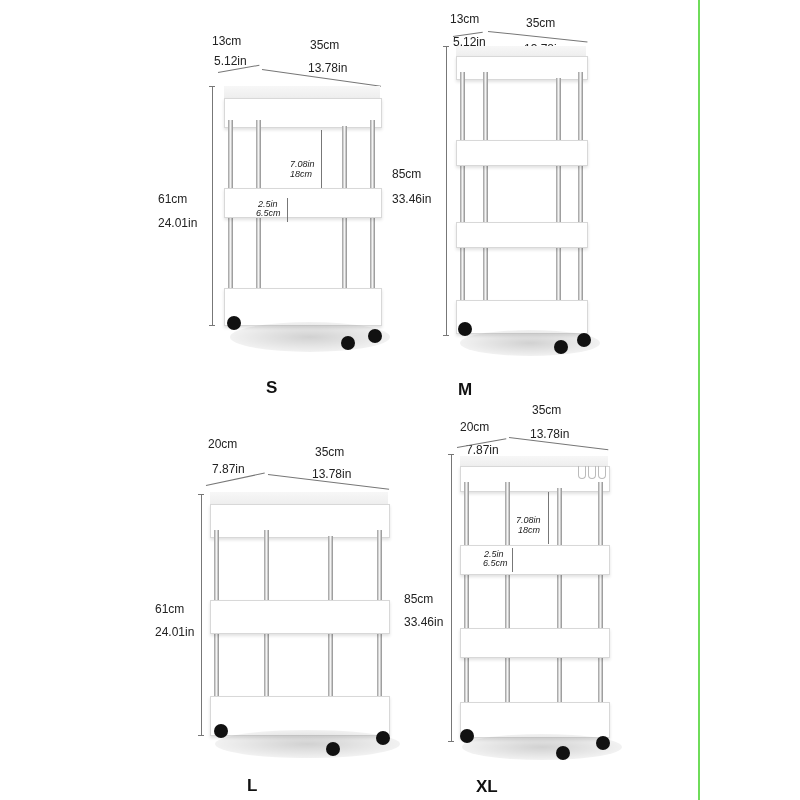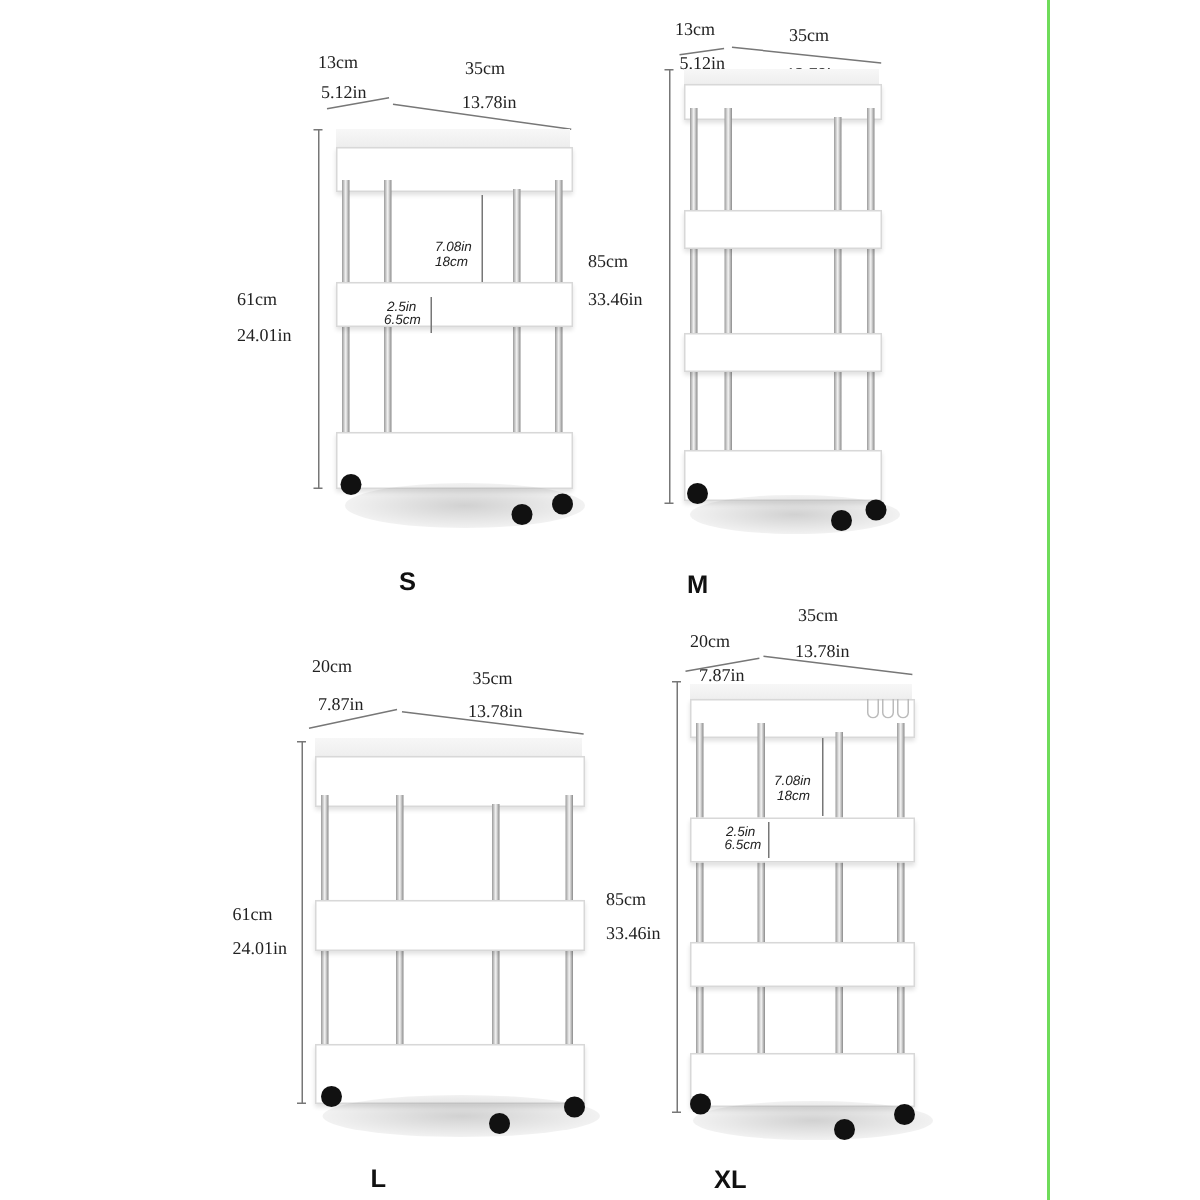--- a/index.html
+++ b/index.html
@@ -1,18 +1,18 @@
 <!DOCTYPE html>
 <html><head>
 <meta charset="utf-8">
 <style>
   html, body { margin:0; padding:0; background:#ffffff; }
   body { width:800px; height:800px; position:relative; overflow:hidden; font-family:"Liberation Serif", serif; }
   .green-line { position:absolute; left:698px; top:0; width:2px; height:800px; background:#6fdc5a; }
-  .dim { position:absolute; font-family:Liberation Serif, serif; font-size:12px; color:#222; white-space:nowrap; }
+  .dim { position:absolute; font-family:Liberation Sans, sans-serif; font-size:12px; color:#222; white-space:nowrap; }
   .inner { position:absolute; font-family:"Liberation Sans", sans-serif; font-style:italic; font-size:9px; color:#222; line-height:9px; }
   .size-label { position:absolute; font-family:"Liberation Sans", sans-serif; font-weight:bold; font-size:17px; color:#111; }
   .vline { position:absolute; width:1px; background:#777; }
   .hline { position:absolute; height:1px; background:#777; transform-origin:left center; }
   .tick { position:absolute; width:6px; height:1px; background:#777; }
   .shelf { position:absolute; background:#fff; border:1px solid #d8d8d8; box-shadow:0 2px 3px rgba(0,0,0,0.12); }
   .shelf-top { position:absolute; background:linear-gradient(#f7f7f7,#e6e6e6); }
   .pole { position:absolute; width:5px; background:linear-gradient(90deg,#9a9a9a,#f4f4f4,#8a8a8a); }
   .wheel { position:absolute; width:14px; height:14px; border-radius:50%; background:#111; }
   .shadow { position:absolute; border-radius:50%; background:radial-gradient(rgba(0,0,0,0.18),rgba(0,0,0,0)); }

